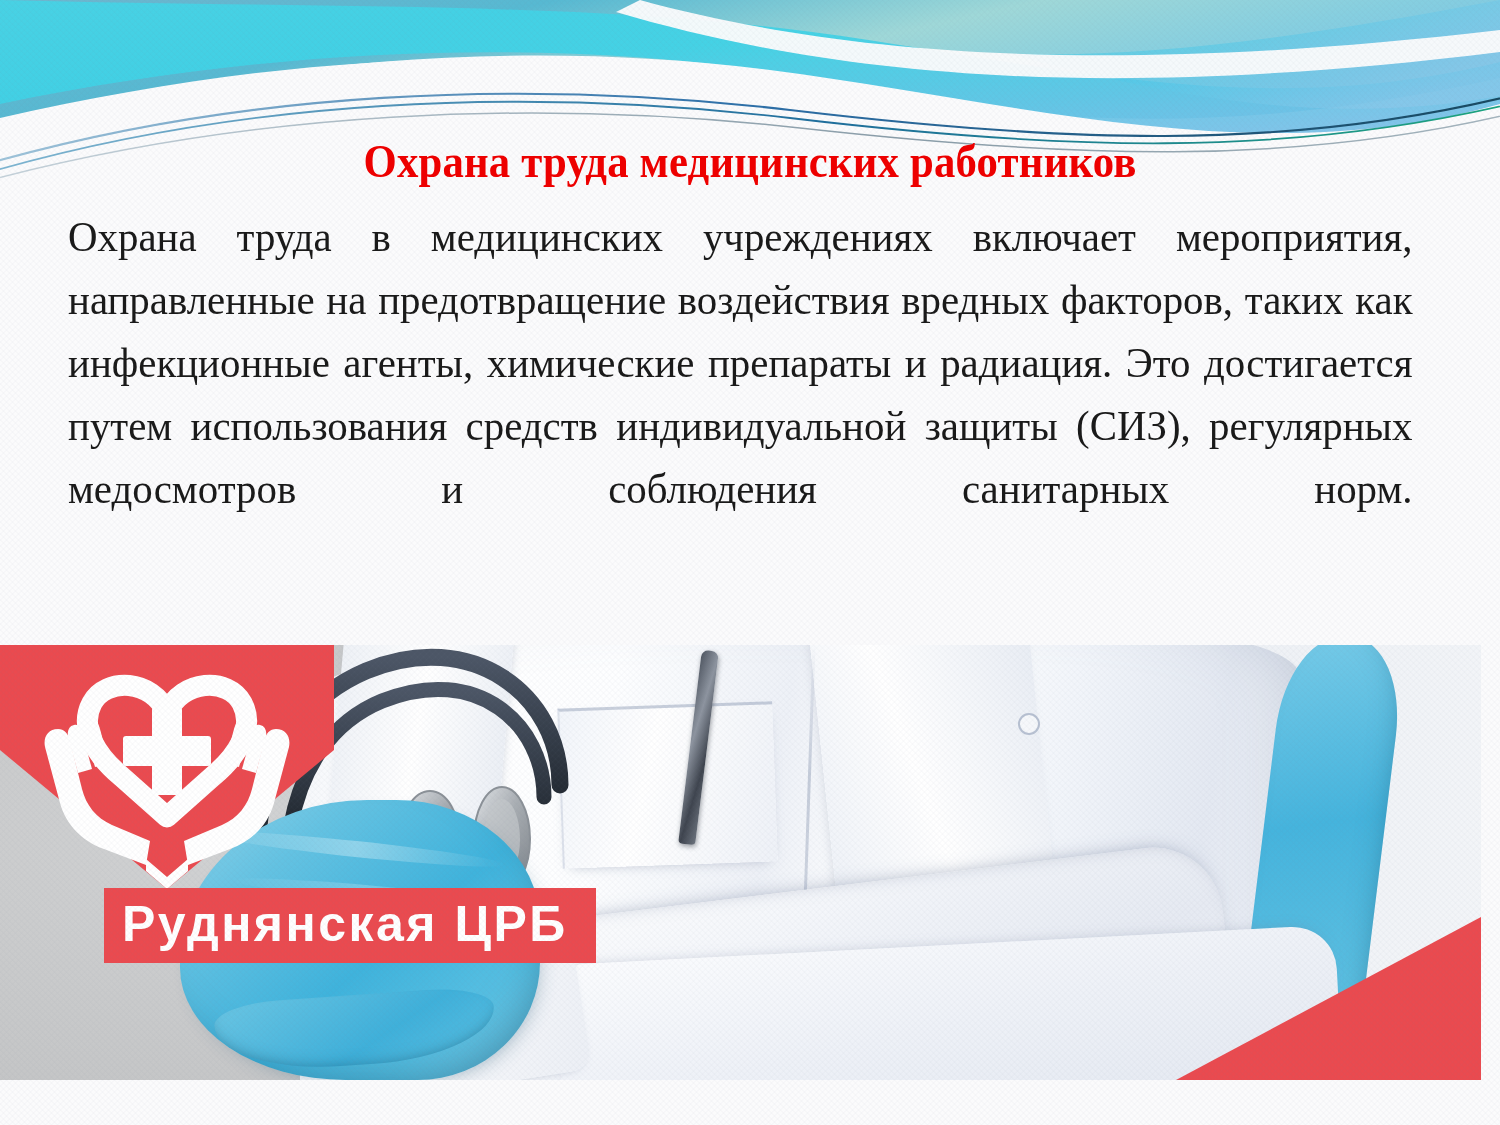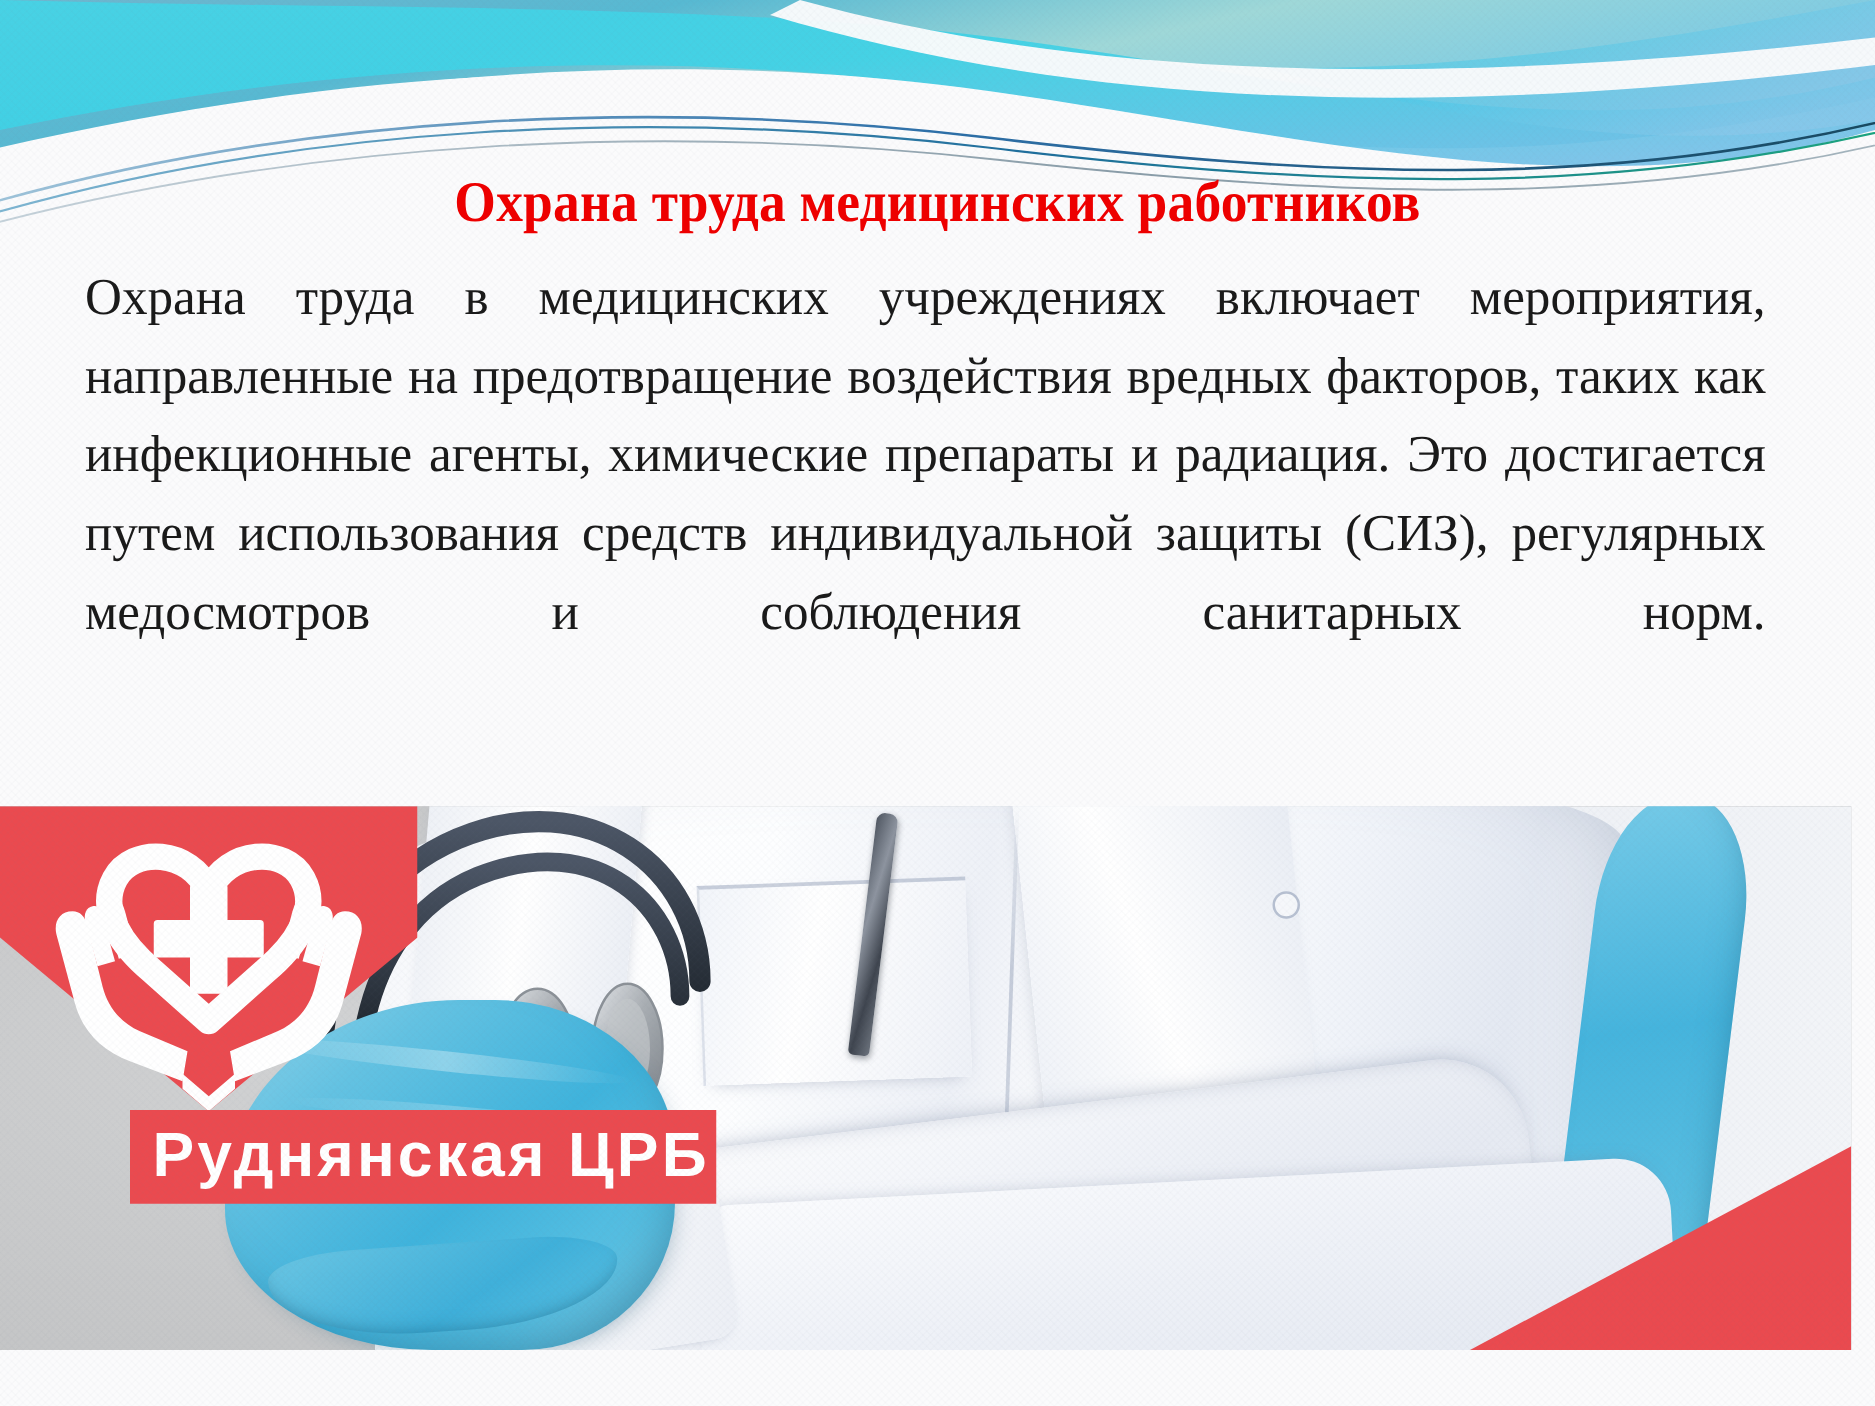--- a/index.html
+++ b/index.html
@@ -257,21 +257,21 @@
     z-index:5;
   }
   #logo-banner svg { display:block; width:334px; height:244px; }
 
   
   #crb-label {
     position:absolute;
     top:888px; left:104px;
     z-index:5;
     background:#ea4a4f;
-    padding:10px 5px 13px 18px;
+    padding:10px 28px 13px 18px;
   }
   #crb-label span {
     display:block;
     font-family:"Liberation Sans", sans-serif;
     font-weight:bold;
     font-size:50px;
     line-height:52px;
     letter-spacing:2.5px;
     color:#ffffff;
     white-space:nowrap;

